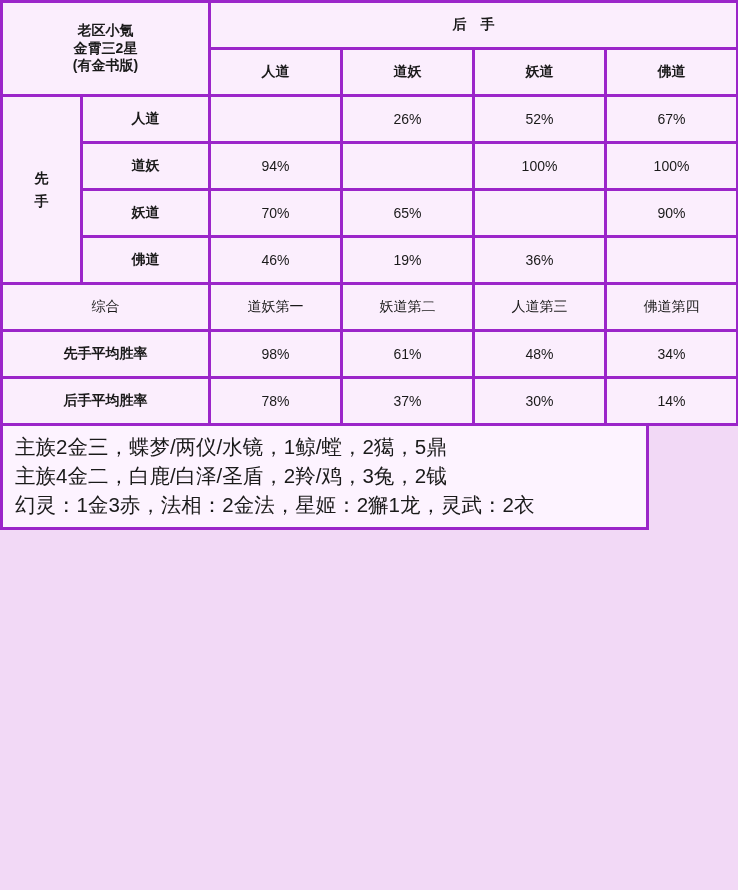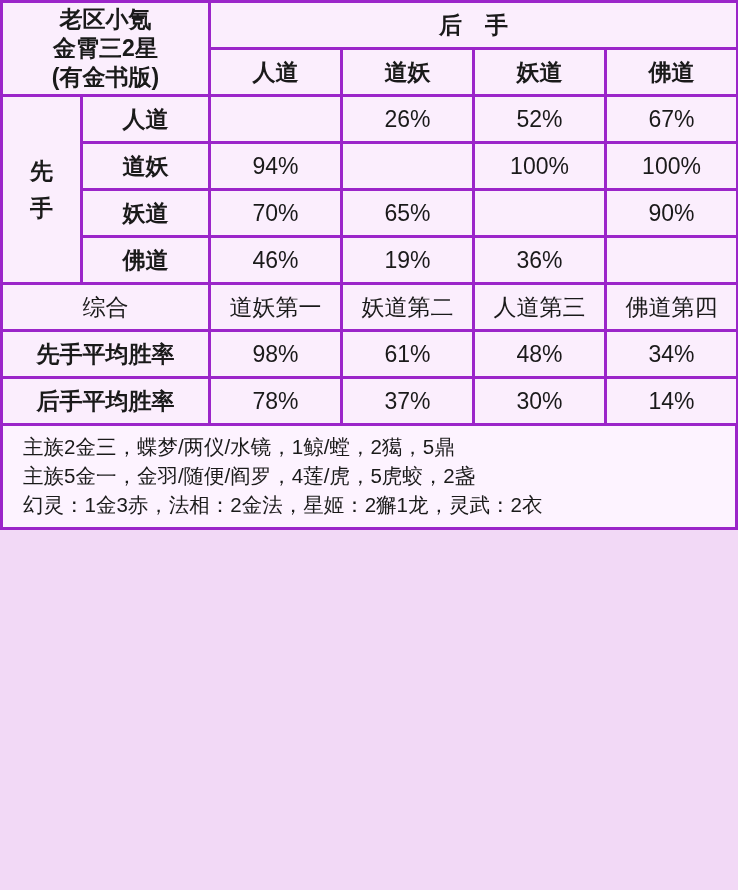--- a/index.html
+++ b/index.html
@@ -18,21 +18,21 @@
   }
   table.grid{
     border-collapse:collapse;
     width:738px;
     table-layout:fixed;
   }
   table.grid td{
     border:3px solid #9b25c9;
     text-align:center;
     vertical-align:middle;
-    font-size:23px;
+    font-size:14px;
     background:#fbeefd;
     padding:0;
     height:44px;
   }
   td.hdr{
     font-weight:bold;
     background:#fbeefd;
     font-size:21px;
   }
   td.corner{
@@ -68,23 +68,23 @@
     font-size:21px;
   }
   td.avg-val{
     background:#e9c4f2;
     font-size:21px;
   }
   .notes{
     border:3px solid #9b25c9;
     border-top:none;
     background:#fdf3ff;
-    padding:6px 8px 8px 20px;
+    padding:6px 8px 8px 12px;
     box-sizing:border-box;
-    width:738px;
+    width:649px;
   }
   .notes .line{
     font-size:20.5px;
     line-height:1.42;
     white-space:nowrap;
     letter-spacing:0px;
   }
   .colw1{width:80px;}
   .colw2{width:128px;}
   .colw3{width:132px;}
@@ -172,17 +172,17 @@
         <td class="avg-val">78%</td>
         <td class="avg-val">37%</td>
         <td class="avg-val">30%</td>
         <td class="avg-val">14%</td>
       </tr>
     </tbody>
   </table>
 
   <div class="notes">
     <div class="line">主族2金三，蝶梦/两仪/水镜，1鲸/螳，2獦，5鼎</div>
-    <div class="line">主族5金一，金羽/随便/阎罗，4莲/虎，5虎蛟，2盏</div>
+    <div class="line">主族4金二，白鹿/白泽/圣盾，2羚/鸡，3兔，2钺</div>
     <div class="line">幻灵：1金3赤，法相：2金法，星姬：2獬1龙，灵武：2衣</div>
   </div>
 
 </div>
 
 </body></html>

